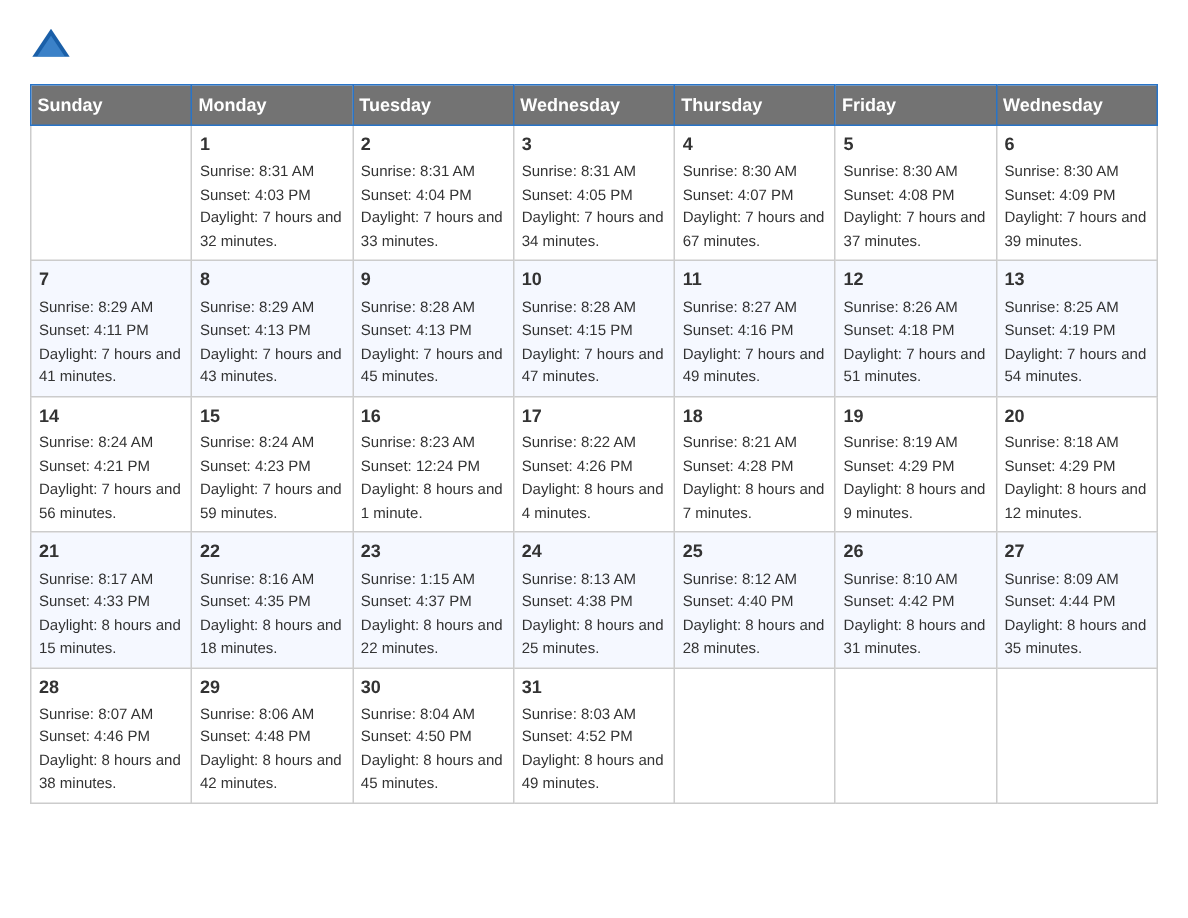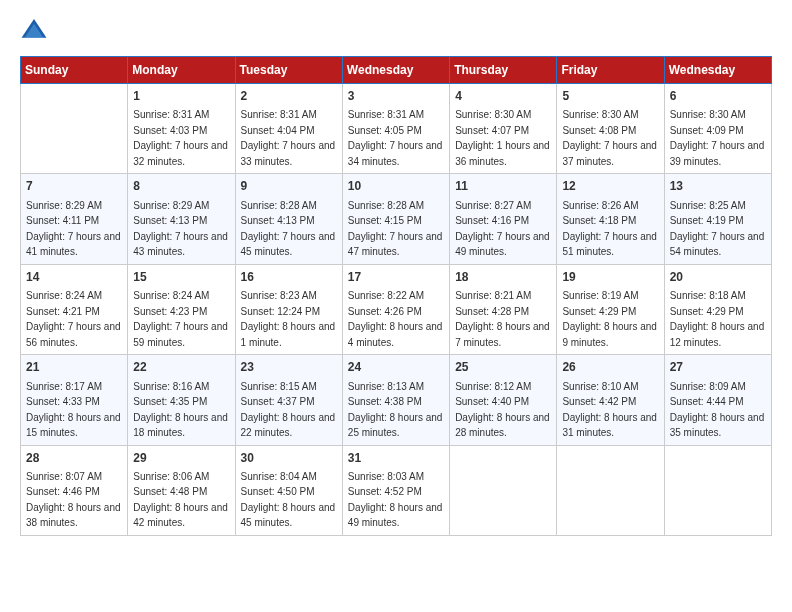--- a/index.html
+++ b/index.html
@@ -44,21 +44,21 @@
     .location {
       font-size: 14px;
       color: #555;
     }
     table {
       width: 100%;
       border-collapse: collapse;
       font-size: 10.5px;
     }
     thead tr th {
-      background-color: #b91c1c;
+      background-color: #737373;
       color: #fff;
       padding: 6px 4px;
       text-align: left;
       font-size: 12px;
       font-weight: bold;
       border: 1px solid #2874c8;
     }
     tbody tr td {
       border: 1px solid #ccc;
       vertical-align: top;
@@ -138,21 +138,21 @@
         <td>
         <span class="day-num">3</span>
         <span class="cell-text">Sunrise: 8:31 AM</span><br>
         <span class="cell-text">Sunset: 4:05 PM</span><br>
         <span class="cell-text">Daylight: 7 hours and 34 minutes.</span>
       </td>
         <td>
         <span class="day-num">4</span>
         <span class="cell-text">Sunrise: 8:30 AM</span><br>
         <span class="cell-text">Sunset: 4:07 PM</span><br>
-        <span class="cell-text">Daylight: 1 hours and 36 minutes.</span>
+        <span class="cell-text">Daylight: 7 hours and 67 minutes.</span>
       </td>
         <td>
         <span class="day-num">5</span>
         <span class="cell-text">Sunrise: 8:30 AM</span><br>
         <span class="cell-text">Sunset: 4:08 PM</span><br>
         <span class="cell-text">Daylight: 7 hours and 37 minutes.</span>
       </td>
         <td>
         <span class="day-num">6</span>
         <span class="cell-text">Sunrise: 8:30 AM</span><br>
@@ -256,21 +256,21 @@
         <span class="cell-text">Daylight: 8 hours and 15 minutes.</span>
       </td>
         <td>
         <span class="day-num">22</span>
         <span class="cell-text">Sunrise: 8:16 AM</span><br>
         <span class="cell-text">Sunset: 4:35 PM</span><br>
         <span class="cell-text">Daylight: 8 hours and 18 minutes.</span>
       </td>
         <td>
         <span class="day-num">23</span>
-        <span class="cell-text">Sunrise: 8:15 AM</span><br>
+        <span class="cell-text">Sunrise: 1:15 AM</span><br>
         <span class="cell-text">Sunset: 4:37 PM</span><br>
         <span class="cell-text">Daylight: 8 hours and 22 minutes.</span>
       </td>
         <td>
         <span class="day-num">24</span>
         <span class="cell-text">Sunrise: 8:13 AM</span><br>
         <span class="cell-text">Sunset: 4:38 PM</span><br>
         <span class="cell-text">Daylight: 8 hours and 25 minutes.</span>
       </td>
         <td>

